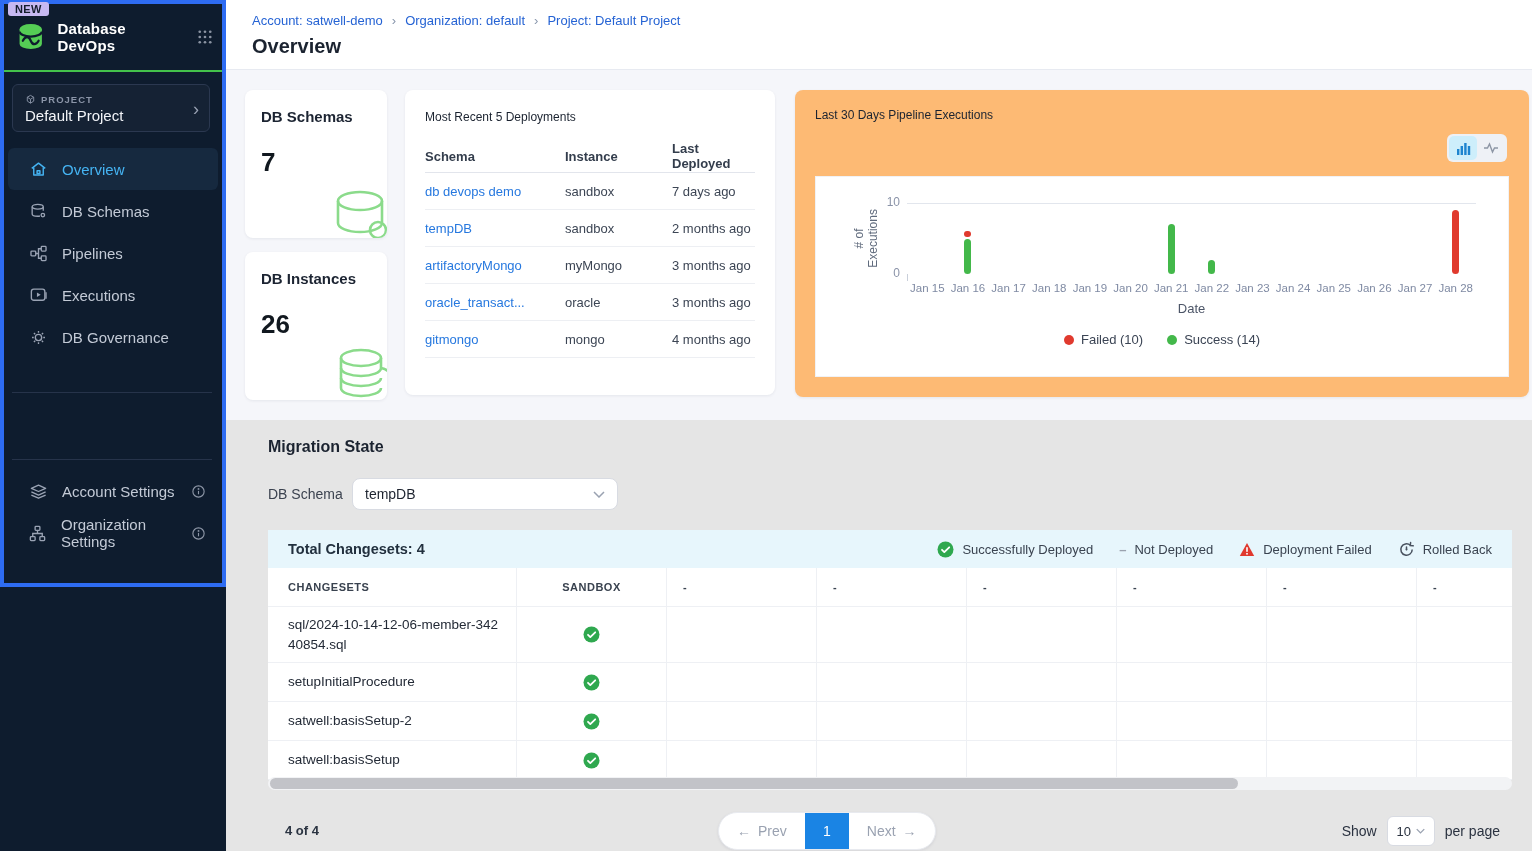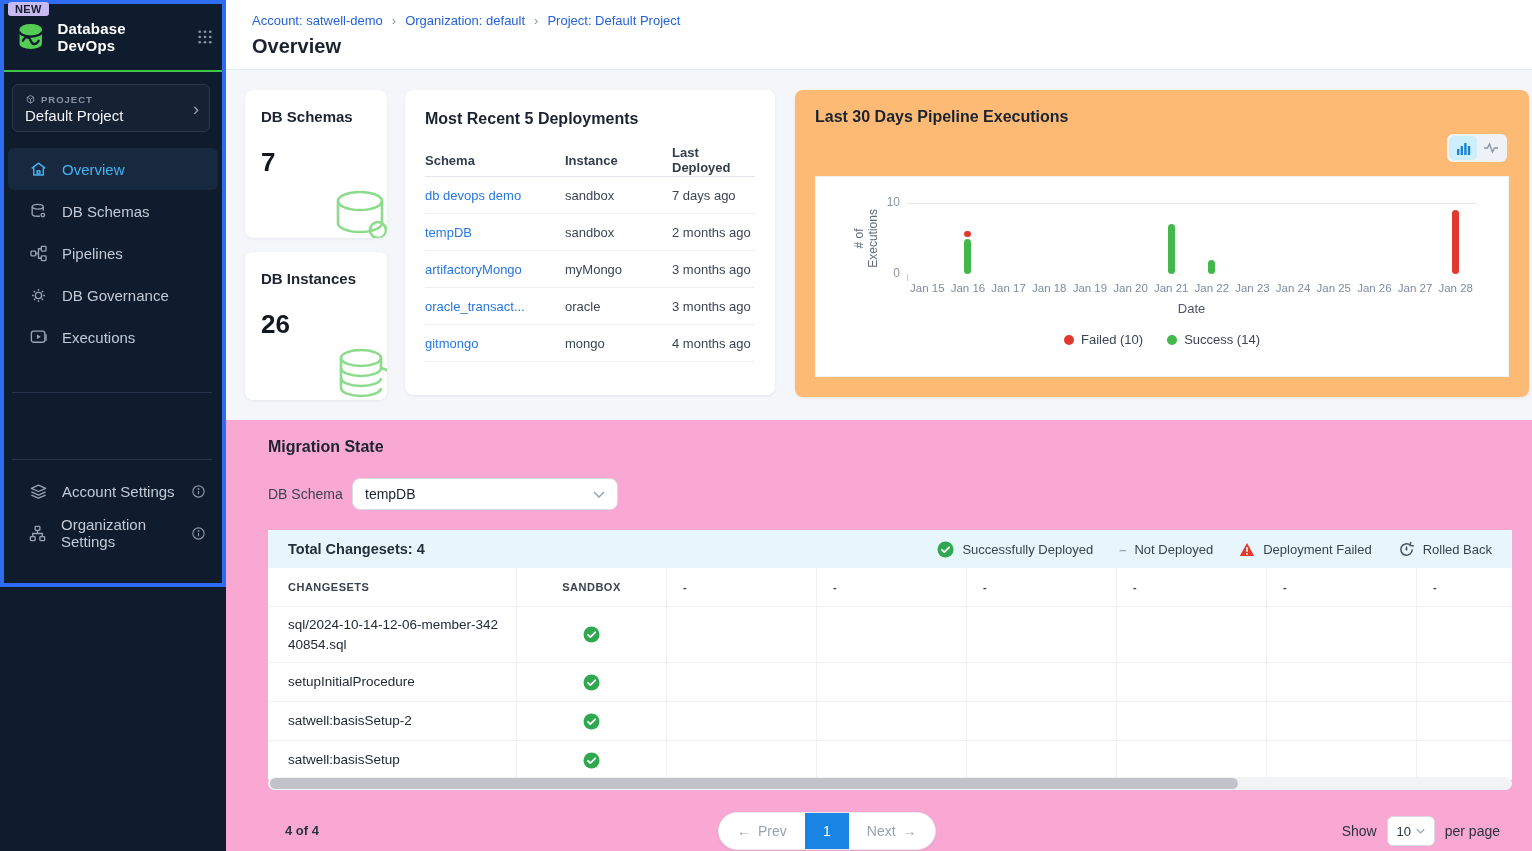--- a/index.html
+++ b/index.html
@@ -39,21 +39,21 @@
 
   .cards-zone { position:absolute; left:0; top:70px; width:100%; height:350px; background:#f5f6fa; }
   .card { position:absolute; background:#fff; border-radius:8px; box-shadow:0 1px 3px rgba(20,30,60,.07); }
   .stat-card { left:19px; width:142px; height:148px; padding:18px 16px; overflow:hidden; }
   .stat-1 { top:20px; } .stat-2 { top:182px; }
   .stat-label { font-size:15px; font-weight:bold; color:#1c2432; }
   .stat-value { font-size:26px; font-weight:bold; color:#11181f; margin-top:22px; }
   .stat-icon { position:absolute; right:-8px; bottom:-12px; }
 
   .deploy-card { left:179px; top:20px; width:370px; height:305px; padding:20px; }
-  .card-title { font-size:16px; font-weight:bold; color:#1b2330; }
+  .card-title { font-size:12px; font-weight:normal; color:#1b2330; }
   .dep-table { margin-top:16px; font-size:13px; }
   .dep-row { display:flex; align-items:center; height:37px; border-bottom:1px solid #edeff3; }
   .dep-head { height:33px; font-weight:bold; color:#333d4c; border-bottom:1px solid #e2e5ec; }
   .dep-c1 { width:140px; } .dep-c2 { width:107px; } .dep-c3 { width:83px; }
   .dep-link { color:#2678df; cursor:pointer; white-space:nowrap; overflow:hidden; }
   .dep-cell { color:#3c4554; }
 
   .chart-card { left:569px; top:20px; width:734px; height:307px; padding:18px 20px; background:#fdba74; }
   .chart-toggles { position:absolute; right:22px; top:44px; background:#eef1f6; border-radius:6px; padding:2px; display:flex; }
   .toggle-btn { width:28px; height:24px; display:flex; align-items:center; justify-content:center; border-radius:5px; cursor:pointer; }
@@ -66,21 +66,21 @@
   .yaxis-tick { position:absolute; left:91px; top:97px; width:1px; height:7px; background:#c9cfda; }
   .axis-rect { position:absolute; left:91px; top:26px; width:569px; height:71px; }
   .bar { position:absolute; width:7px; border-radius:3.5px; }
   .xlabel { position:absolute; top:105px; width:44px; text-align:center; font-size:11.5px; color:#7f8aa3; white-space:nowrap; }
   .xaxis-title { position:absolute; left:91px; width:569px; top:124px; text-align:center; font-size:13px; color:#4c5567; }
   .chart-legend { position:absolute; left:0; width:100%; top:155px; display:flex; justify-content:center; gap:24px; font-size:13px; color:#3b4454; align-items:center; }
   .legend-item { display:flex; align-items:center; gap:7px; }
   .legend-dot { width:10px; height:10px; border-radius:50%; }
 
   
-  .migration { position:absolute; left:0; top:420px; width:100%; height:431px; background:#f9a8d4; }
+  .migration { position:absolute; left:0; top:420px; width:100%; height:431px; background:#e5e5e5; }
   .mig-title { position:absolute; left:42px; top:18px; font-size:16px; font-weight:bold; color:#1b2330; }
   .schema-label { position:absolute; left:42px; top:66px; font-size:14px; color:#3c4350; }
   .schema-select { position:absolute; left:126px; top:58px; width:266px; height:32px; border:1px solid #d8dbe2; border-radius:8px; background:#fff; display:flex; align-items:center; padding:0 12px; font-size:14px; color:#1e2430; cursor:pointer; }
   .schema-select .sel-chevron { margin-left:auto; display:flex; }
 
   .mig-table { position:absolute; left:42px; top:110px; width:1244px; }
   .total-bar { height:38px; background:#e7f6fc; display:flex; align-items:center; padding:0 20px; }
   .total-label { font-size:14.5px; font-weight:bold; color:#22303e; }
   .status-legend { margin-left:auto; display:flex; gap:26px; align-items:center; font-size:13px; color:#3a4350; }
   .status-item { display:flex; align-items:center; gap:8px; }
@@ -178,35 +178,35 @@
               <rect x="15.5" y="3" width="6" height="6" rx="1"></rect>
               <rect x="15.5" y="15" width="6" height="6" rx="1"></rect>
               <path d="M8.5 12 H12 V6 H15.5 M12 12 V18 H15.5"></path>
             </svg>
           </span>
           <span>Pipelines</span>
         </div>
         <div class="nav-item">
           <span class="nicon">
             <svg width="19" height="19" viewBox="0 0 24 24" fill="none" stroke="#9aa3b4" stroke-width="1.7">
-              <circle cx="12" cy="12" r="4"></circle>
-              <path d="M12 3.8v2.2 M12 18v2.2 M3.8 12h2.2 M18 12h2.2 M6.2 6.2l1.6 1.6 M16.2 16.2l1.6 1.6 M17.8 6.2l-1.6 1.6 M7.8 16.2l-1.6 1.6"></path>
-            </svg>
-          </span>
-          <span>DB Governance</span>
-        </div>
-        <div class="nav-item">
-          <span class="nicon">
-            <svg width="19" height="19" viewBox="0 0 24 24" fill="none" stroke="#9aa3b4" stroke-width="1.7">
               <rect x="3" y="4" width="17" height="14" rx="3"></rect>
               <path d="M10 8.2 L14.8 11 L10 13.8 Z" fill="#9aa3b4" stroke="none"></path>
               <path d="M21.5 8 V16"></path>
             </svg>
           </span>
           <span>Executions</span>
+        </div>
+        <div class="nav-item">
+          <span class="nicon">
+            <svg width="19" height="19" viewBox="0 0 24 24" fill="none" stroke="#9aa3b4" stroke-width="1.7">
+              <circle cx="12" cy="12" r="4"></circle>
+              <path d="M12 3.8v2.2 M12 18v2.2 M3.8 12h2.2 M18 12h2.2 M6.2 6.2l1.6 1.6 M16.2 16.2l1.6 1.6 M17.8 6.2l-1.6 1.6 M7.8 16.2l-1.6 1.6"></path>
+            </svg>
+          </span>
+          <span>DB Governance</span>
         </div>
       </nav>
     <div class="sb-divider d1"></div>
     <div class="sb-divider d2"></div>
     <nav class="nav nav-account" id="nav-account">
         <div class="nav-item">
           <span class="nicon">
             <svg width="19" height="19" viewBox="0 0 24 24" fill="none" stroke="#9aa3b4" stroke-width="1.7" stroke-linejoin="round">
               <path d="M3 8 L12 4 L21 8 L12 12 Z"></path>
               <path d="M3 12.5 L12 16.5 L21 12.5"></path>

